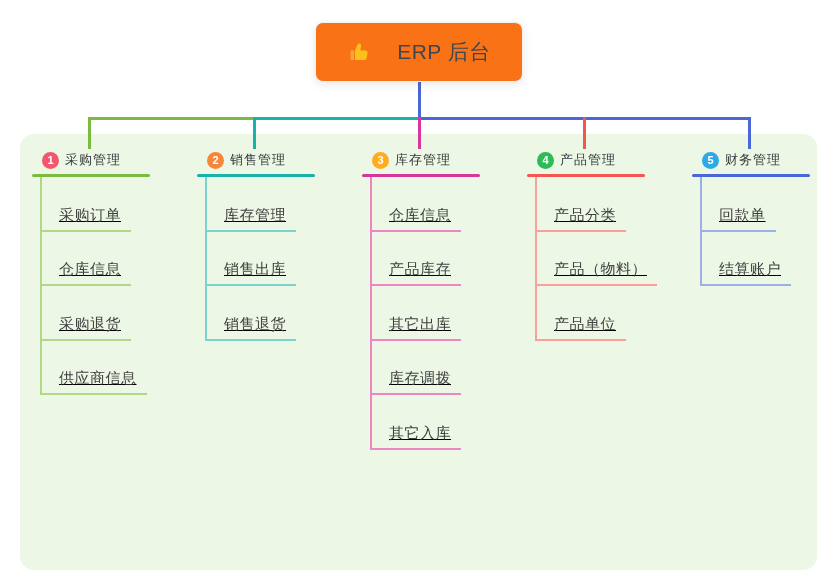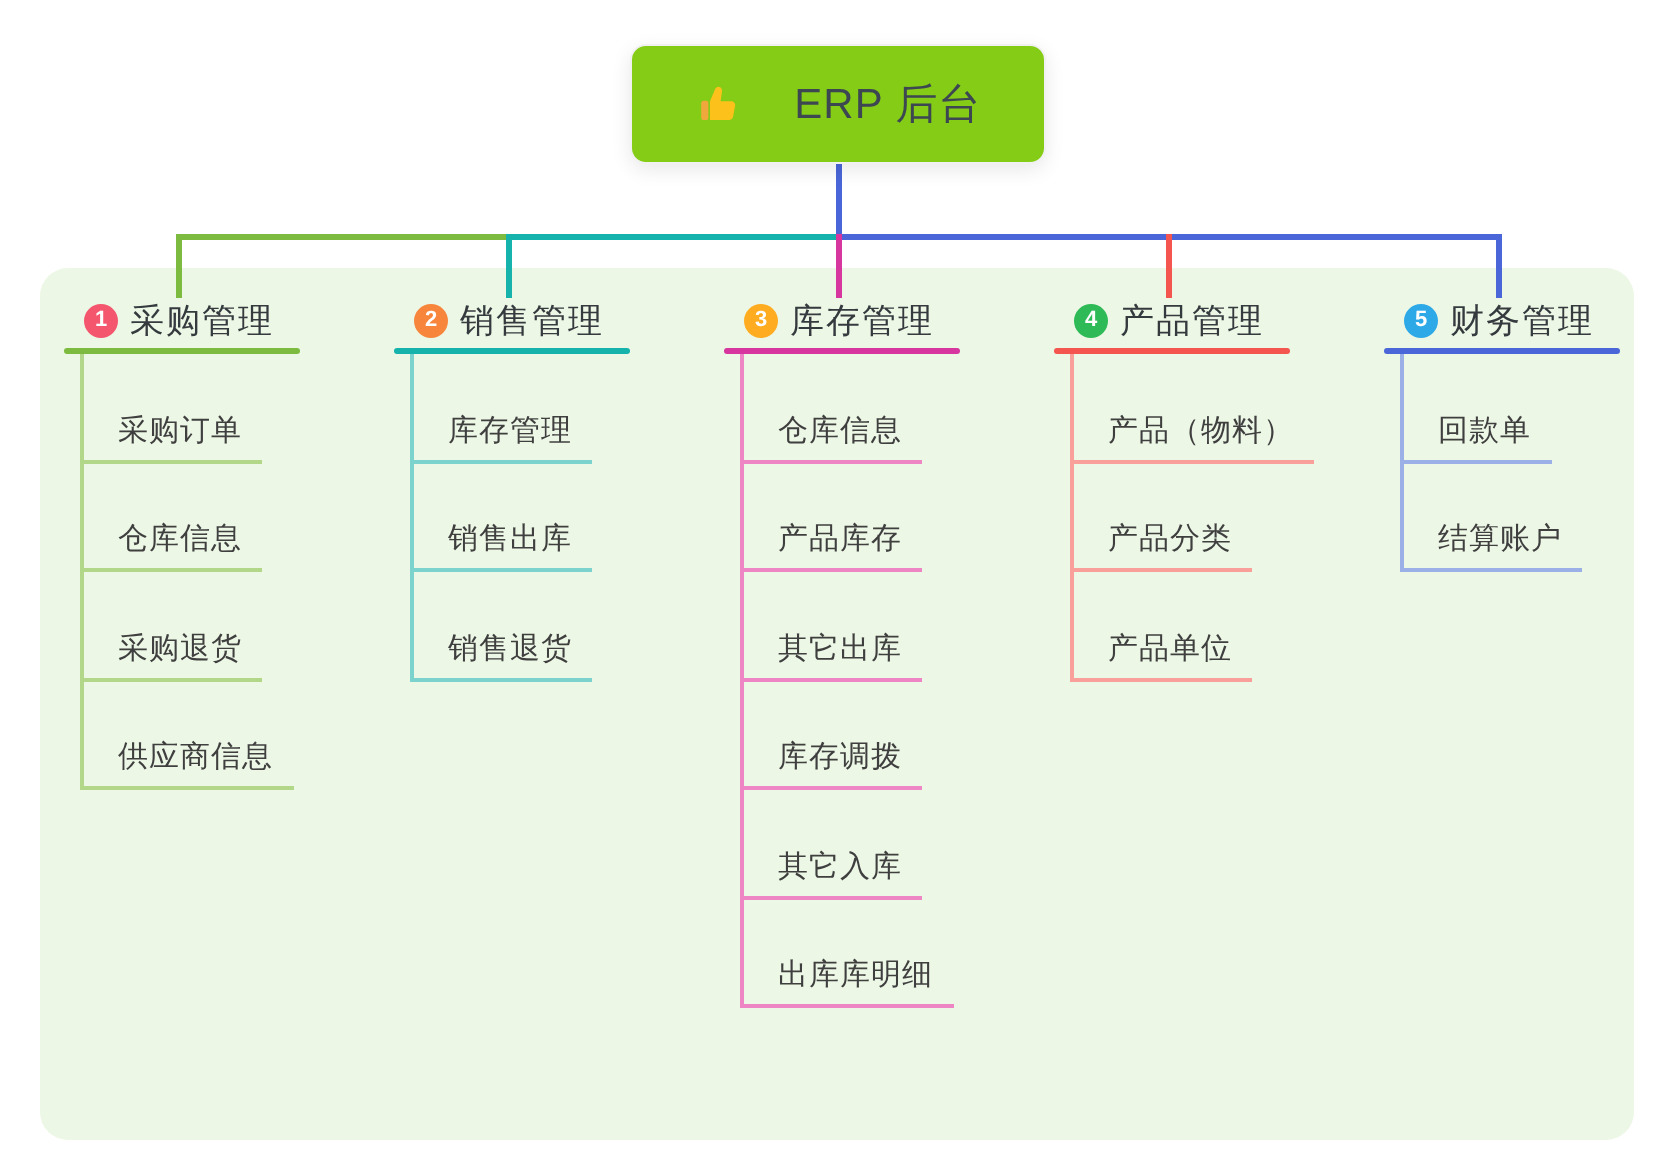--- a/index.html
+++ b/index.html
@@ -5,21 +5,21 @@
   html,body { margin:0; padding:0; background:#ffffff; }
   body { width:839px; height:588px; font-family:"Liberation Sans","DejaVu Sans",sans-serif; }
   .stage { position:relative; width:839px; height:588px; overflow:hidden; background:#ffffff; }
 
   
   .panel { position:absolute; left:20px; top:134px; width:797px; height:436px;
            background:#ecf7e5; border-radius:14px; }
 
   
   .root-card { position:absolute; left:315px; top:22px; width:208px; height:60px;
-               box-sizing:border-box; background:#84cc16; border:1px solid #f1f1f1;
+               box-sizing:border-box; background:#f97316; border:1px solid #f1f1f1;
                border-radius:8px; box-shadow:0 3px 10px rgba(0,0,0,0.09);
                display:flex; align-items:center; justify-content:center; gap:26px; cursor:pointer; }
   .root-label { font-size:21px; color:#3d4752; letter-spacing:0.5px; white-space:nowrap; }
   .thumb { width:24px; height:24px; flex:none; }
 
   
   .stem { position:absolute; left:418px; top:82px; width:3px; height:35px; background:#4a66d8; }
   .bus  { position:absolute; top:117px; height:3px; }
   .bus-green { left:88px;  width:167px; background:#7cbb3f; }
   .bus-teal  { left:253px; width:167px; background:#15b3ac; }
@@ -31,27 +31,27 @@
   .b2 { left:197px; --c:#15b3ac; --cl:#7cd2cc; --badge:#f8853c; }
   .b3 { left:362px; --c:#d6369e; --cl:#ee86c6; --badge:#ffac20; }
   .b4 { left:527px; --c:#f4554f; --cl:#f9a09b; --badge:#2eba57; }
   .b5 { left:692px; --c:#4a66d8; --cl:#9cb0e8; --badge:#2ea9e8; }
 
   .drop { position:absolute; left:56px; top:-32px; width:3px; height:32px; background:var(--c); }
   .head { display:flex; align-items:center; gap:6px; padding-left:10px; height:22px; cursor:pointer; }
   .badge { width:17px; height:17px; border-radius:50%; background:var(--badge); color:#ffffff;
            font-size:11px; font-weight:bold; display:flex; align-items:center; justify-content:center;
            flex:none; line-height:17px; }
-  .head-label { font-size:17px; color:#353a3e; letter-spacing:1px; white-space:nowrap; }
+  .head-label { font-size:13px; color:#353a3e; letter-spacing:1px; white-space:nowrap; }
   .underline { position:absolute; left:0; top:25px; width:118px; height:3px;
                background:var(--c); border-radius:2px; }
 
   .children { position:absolute; left:8px; top:28px; border-left:2px solid var(--cl); }
   .crow { height:52.5px; display:flex; align-items:flex-end; width:max-content;
-          border-bottom:2px solid var(--cl); margin-left:-2px; padding-left:2px; cursor:pointer; }
+          border-bottom:2px solid var(--cl); margin-left:-2px; padding-left:2px; cursor:pointer;text-decoration:underline; }
   .crow span { display:block; padding:0 10px 5px 17px; font-size:15px; color:#3f3f3f;
                letter-spacing:0.5px; white-space:nowrap; }
 </style>
 </head>
 <body>
 
 <div class="stage">
 
   <div class="panel"></div>
 
@@ -127,39 +127,36 @@
         </div>
       <div class="crow">
           <span>其它出库</span>
         </div>
       <div class="crow">
           <span>库存调拨</span>
         </div>
       <div class="crow">
           <span>其它入库</span>
         </div>
-      <div class="crow">
-          <span>出库库明细</span>
-        </div>
     </div>
   </div>
 
   <div class="branch b4">
     <div class="drop"></div>
     <div class="head">
       <span class="badge">4</span>
       <span class="head-label">产品管理</span>
     </div>
     <div class="underline"></div>
     <div class="children">
       <div class="crow">
-          <span>产品（物料）</span>
+          <span>产品分类</span>
         </div>
       <div class="crow">
-          <span>产品分类</span>
+          <span>产品（物料）</span>
         </div>
       <div class="crow">
           <span>产品单位</span>
         </div>
     </div>
   </div>
 
   <div class="branch b5">
     <div class="drop"></div>
     <div class="head">

